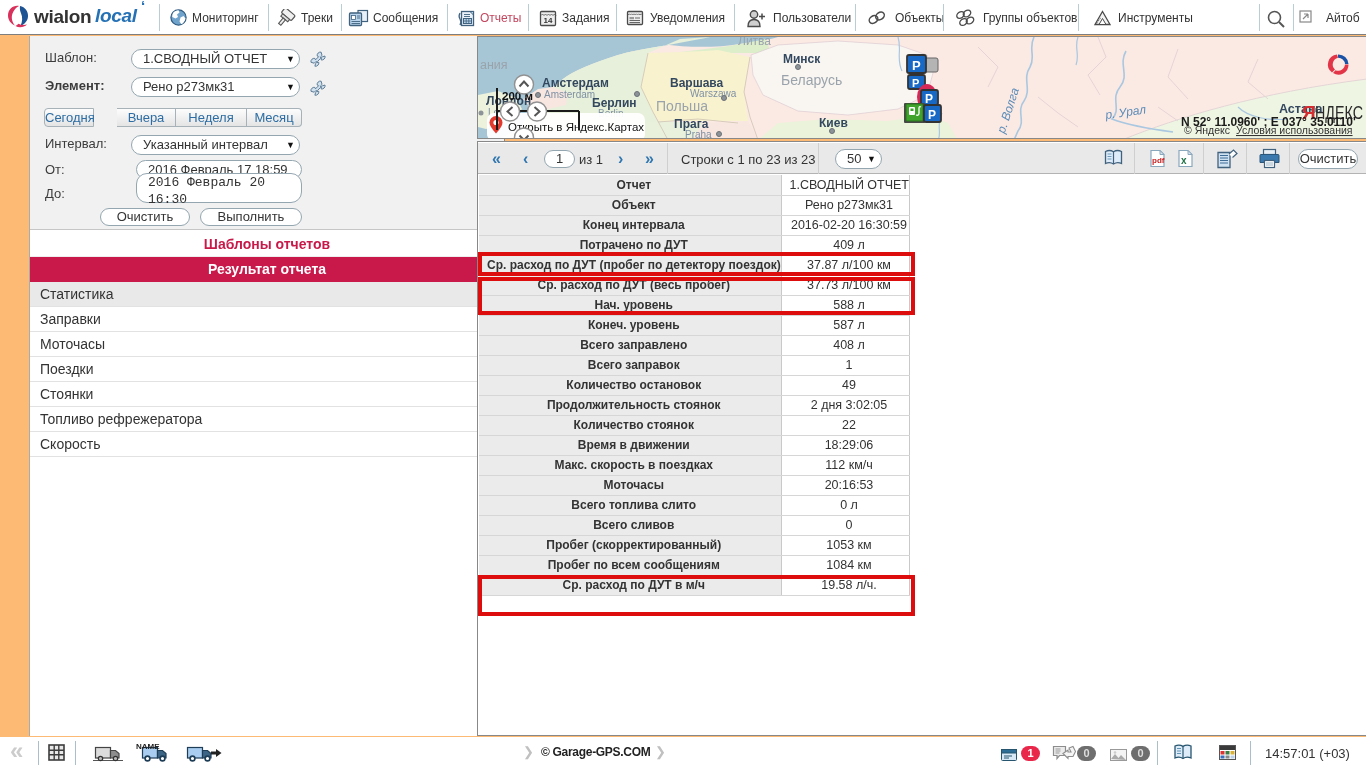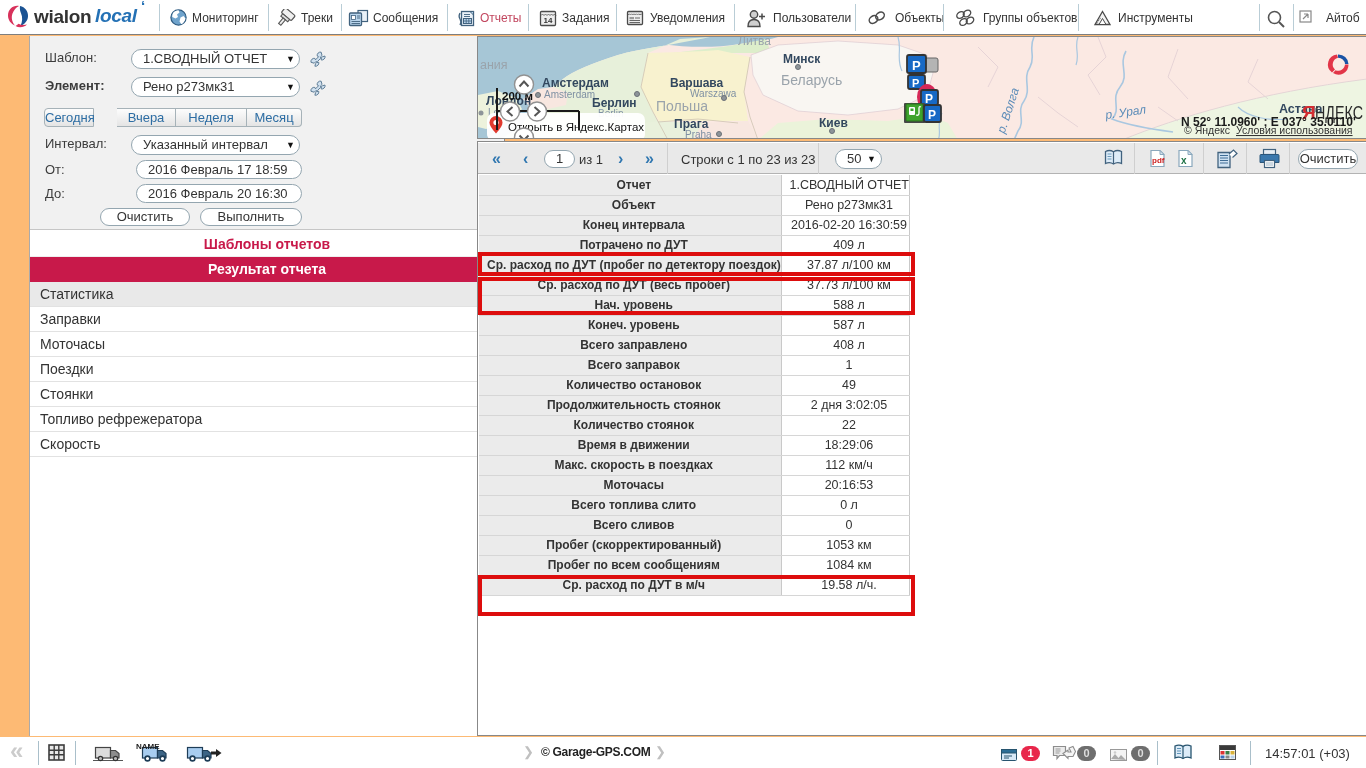--- a/index.html
+++ b/index.html
@@ -171,21 +171,21 @@
           </svg></div>
       <div class="segbtn" style="left:14px; width:50px; border-left:1px solid #a6b2b8; border-radius:4px 0 0 4px;">Сегодня</div>
       <div class="segbtn" style="left:87px; width:59px;">Вчера</div>
       <div class="segbtn" style="left:146px; width:71px;">Неделя</div>
       <div class="segbtn" style="left:217px; width:55px; border-radius:0 4px 4px 0;">Месяц</div>
       <div class="flabel" style="left:15px; top:100px;">Интервал:</div>
       <div class="pill" style="left:101px; top:99px; width:169px; height:20px; line-height:18px; padding-left:11px;">Указанный интервал<span class="dd-arrow" style="left:154px; top:5px;">▼</span></div>
       <div class="flabel" style="left:15px; top:126px;">От:</div>
       <div class="pill" style="left:106px; top:124px; width:166px; height:19px; line-height:17px; padding-left:11px;">2016 Февраль 17 18:59</div>
       <div class="flabel" style="left:15px; top:150px;">До:</div>
-      <div class="pill" style="left:106px; top:148px; width:166px; height:19px; line-height:17px; padding-left:11px;">2016 Февраль 20 16:30</div>
+      <div class="pill" style="left:106px; top:137px; width:166px; height:30px; line-height:17px; padding-left:11px;font-family:Liberation Mono, monospace;">2016 Февраль 20 16:30</div>
       <div class="pill" style="left:70px; top:172px; width:90px; height:18px; line-height:16px; text-align:center;">Очистить</div>
       <div class="pill" style="left:170px; top:172px; width:102px; height:18px; line-height:16px; text-align:center;">Выполнить</div>
     </div>
     <div id="menu">
       <div style="width:474px; height:26px; line-height:26px; text-align:center; color:#c8194a; font-weight:bold; font-size:14px; border-bottom:1px solid #eee;">Шаблоны отчетов</div>
       <div id="redband">Результат отчета</div>
       <div class="mrow" style="background:#e9e9e9;">Статистика</div>
       <div class="mrow">Заправки</div>
       <div class="mrow">Моточасы</div>
       <div class="mrow">Поездки</div>

